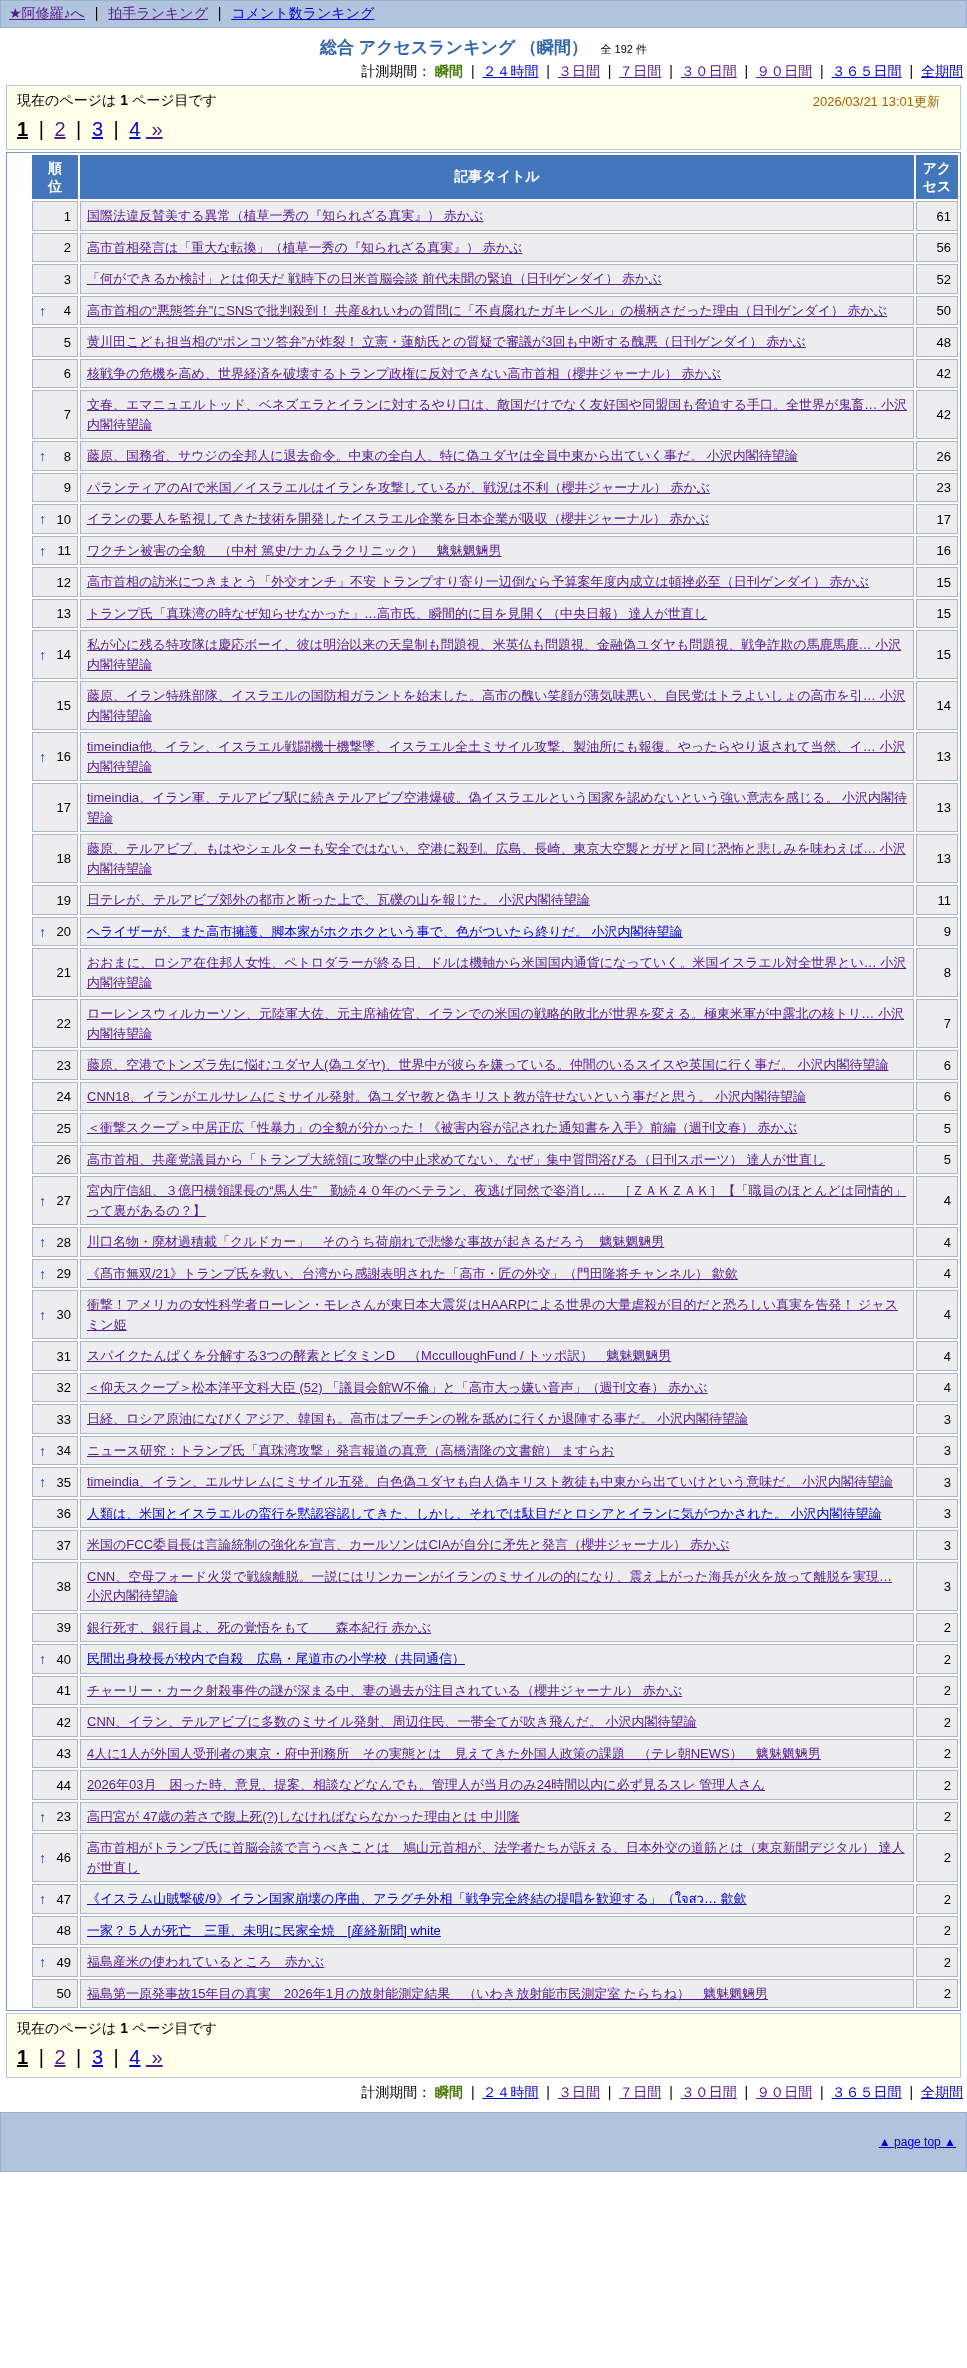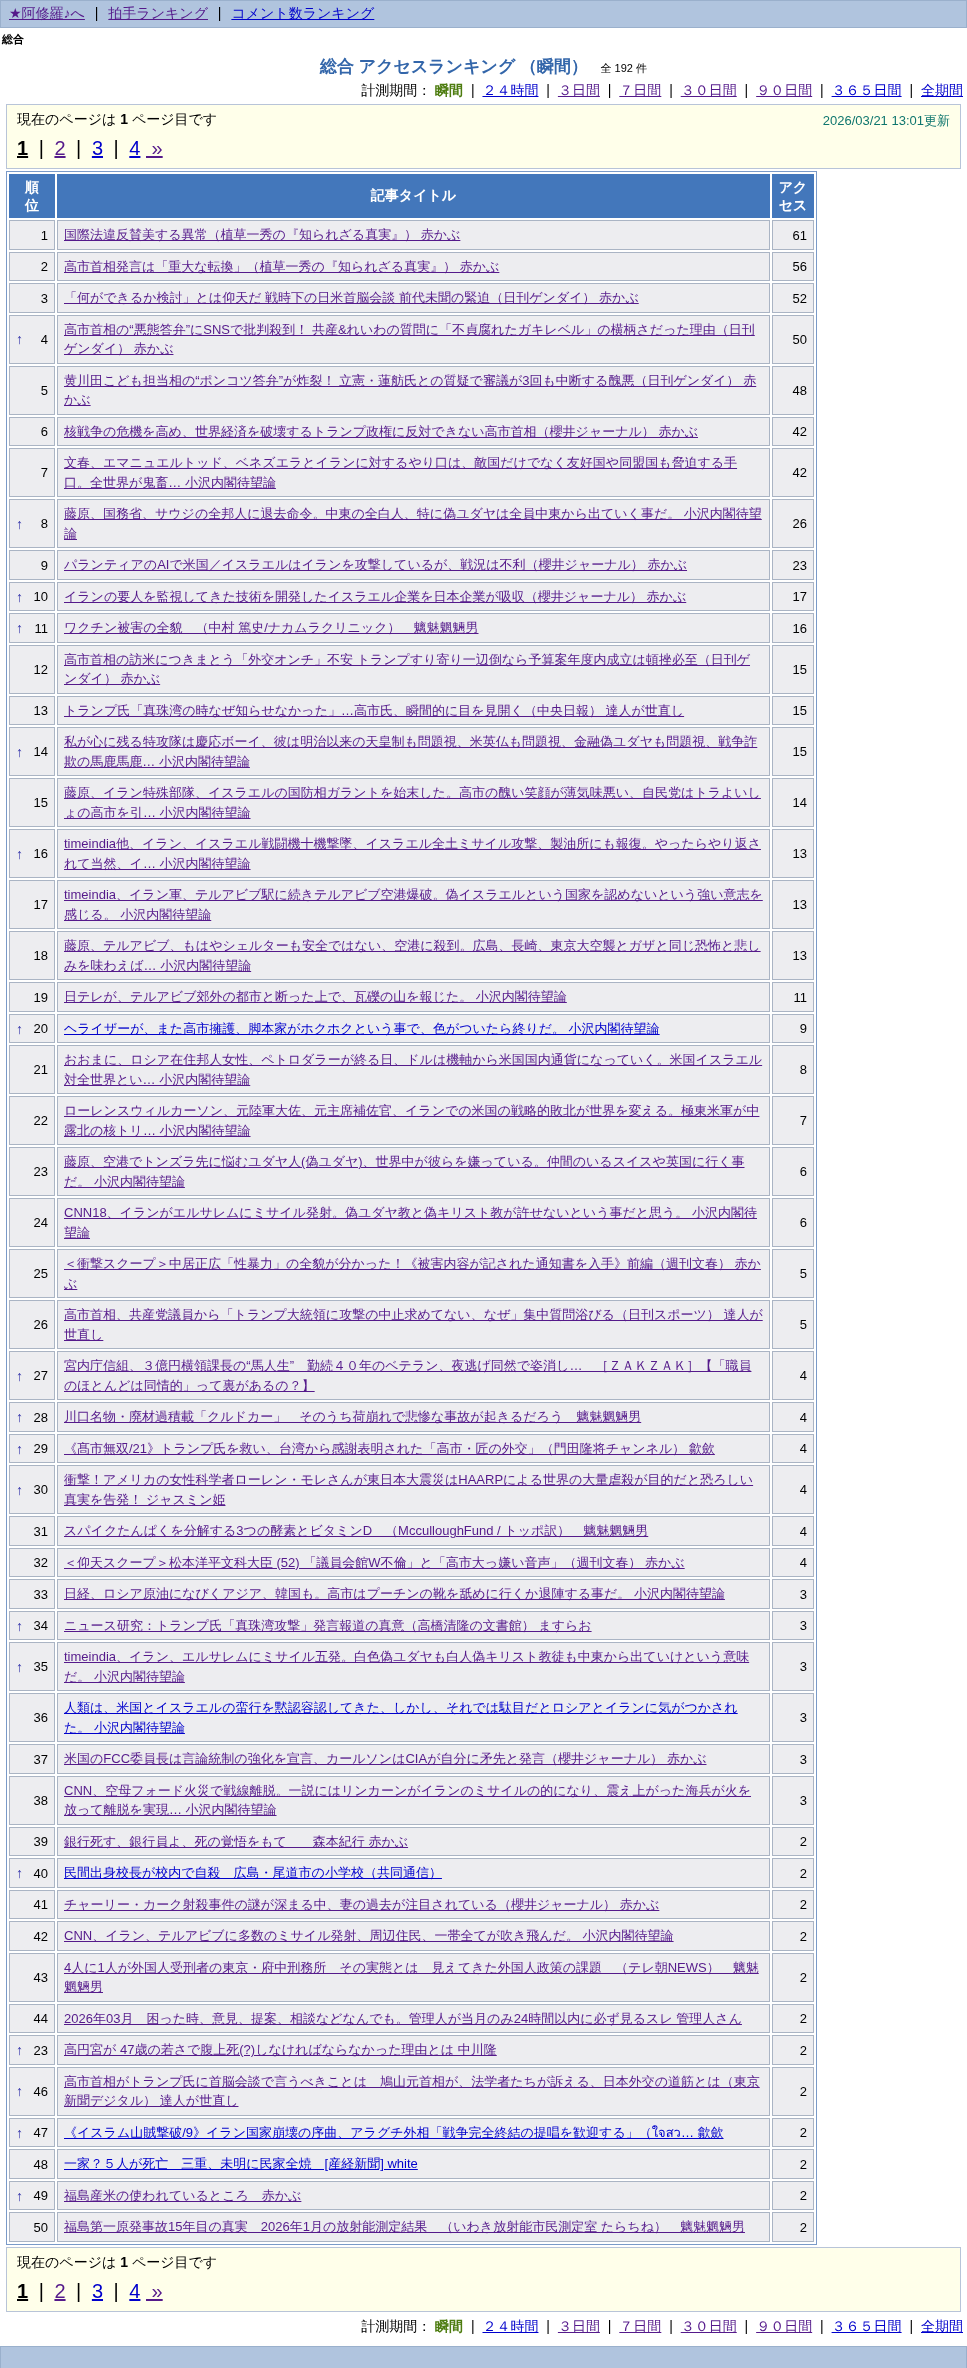--- a/index.html
+++ b/index.html
@@ -42,36 +42,37 @@
   
   .page-box {
     position: relative;
     margin: 0 6px;
     background: #FFFFEA;
     border: 1px solid #B8C4D8;
     padding: 6px 10px 8px 10px;
     font-size: 14px;
   }
   .page-box .updated {
-    position: absolute; top: 7px; right: 10px;
-    font-size: 13px; color: #0f766e;
+    position: absolute; top: 7px; right: 20px;
+    font-size: 13px; color: #a16207;
   }
   .page-box .curpage b { font-weight: bold; }
   .pagination { margin-top: 8px; font-size: 20px; }
   .pagination .sep { color: #000; margin: 0 5px; }
   .pagination .current { font-weight: bold; color:#000; text-decoration: underline; }
 
   
   table.ranking {
     margin: 2px 6px 0 6px;
-    width: 811px;
+    width: 955px;
     border-collapse: separate;
     border-spacing: 2px;
     background: #FFFFFF;
     border: 1px solid #7A9AC8;
+    padding-left: 23px;
   }
   table.ranking th {
     background: #4377BB;
     color: #FFFFFF;
     font-weight: bold;
     font-size: 14px;
     padding: 4px 2px;
     text-align: center;
     vertical-align: middle;
   }
@@ -108,21 +109,20 @@
 </style>
 </head>
 <body>
 
 <div class="page">
 
   <div class="topbar">
     <span id="topbar-links"><a class="link-visited">★阿修羅♪へ</a><span class="sep"> | </span><a class="link-visited">拍手ランキング</a><span class="sep"> | </span><a class="link-new">コメント数ランキング</a></span>
   </div>
 
-  <div class="category-label">総合</div>
 
   <div class="title-line">
     <span class="page-title">総合 アクセスランキング （瞬間）</span>
     <span class="total-count">全 192 件</span>
   </div>
 
   <div class="period-line" id="period-top"><span>計測期間： </span><span class="period-current">瞬間</span><span class="sep"> | </span><a class="link-new">２４時間</a><span class="sep"> | </span><a class="link-visited">３日間</a><span class="sep"> | </span><a class="link-visited">７日間</a><span class="sep"> | </span><a class="link-visited">３０日間</a><span class="sep"> | </span><a class="link-visited">９０日間</a><span class="sep"> | </span><a class="link-new">３６５日間</a><span class="sep"> | </span><a class="link-new">全期間</a></div>
 
   <div class="page-box">
     <div class="curpage">

